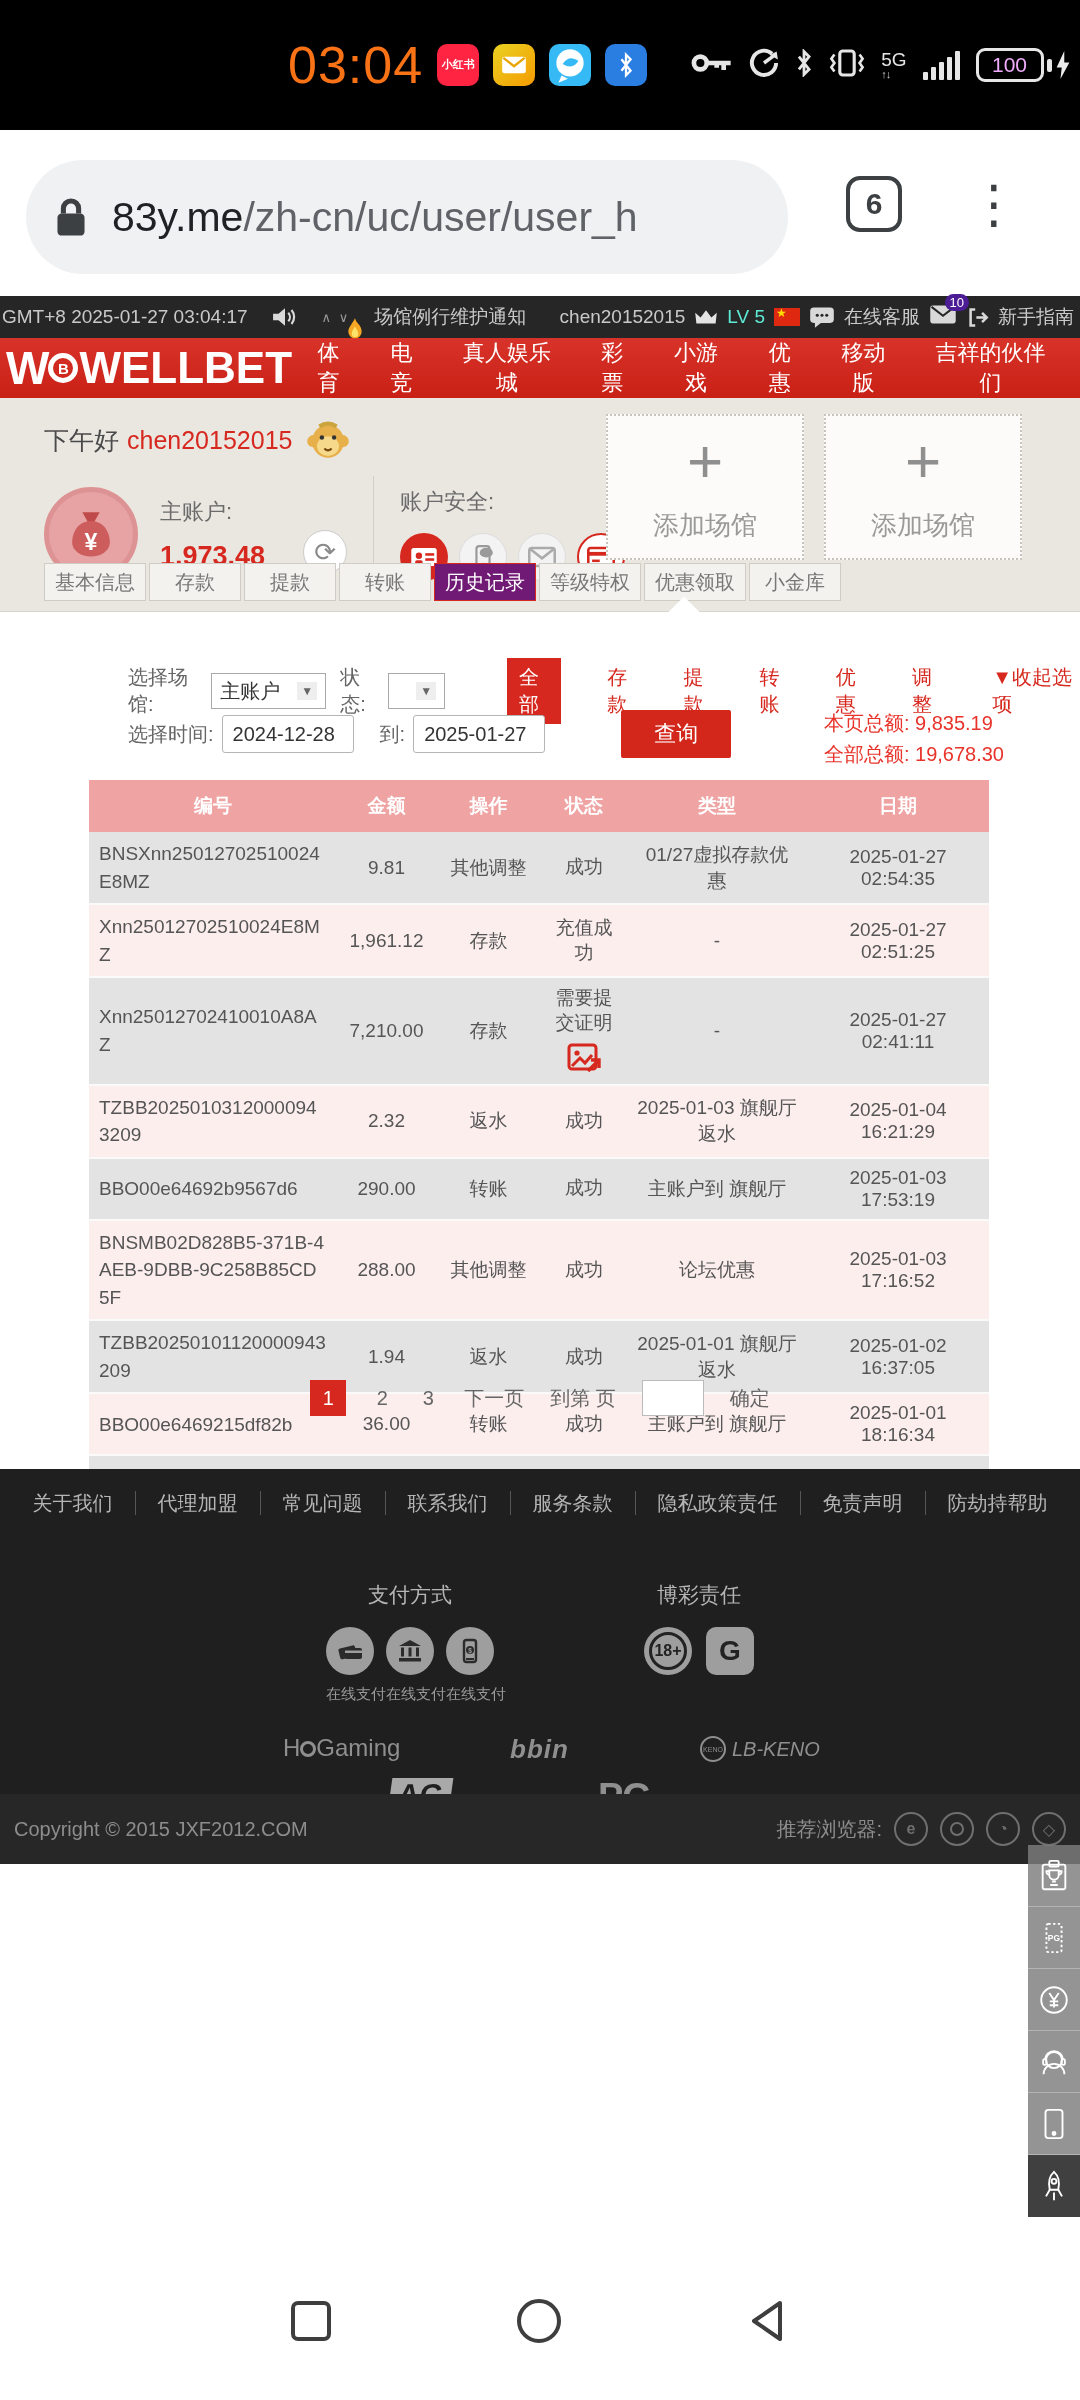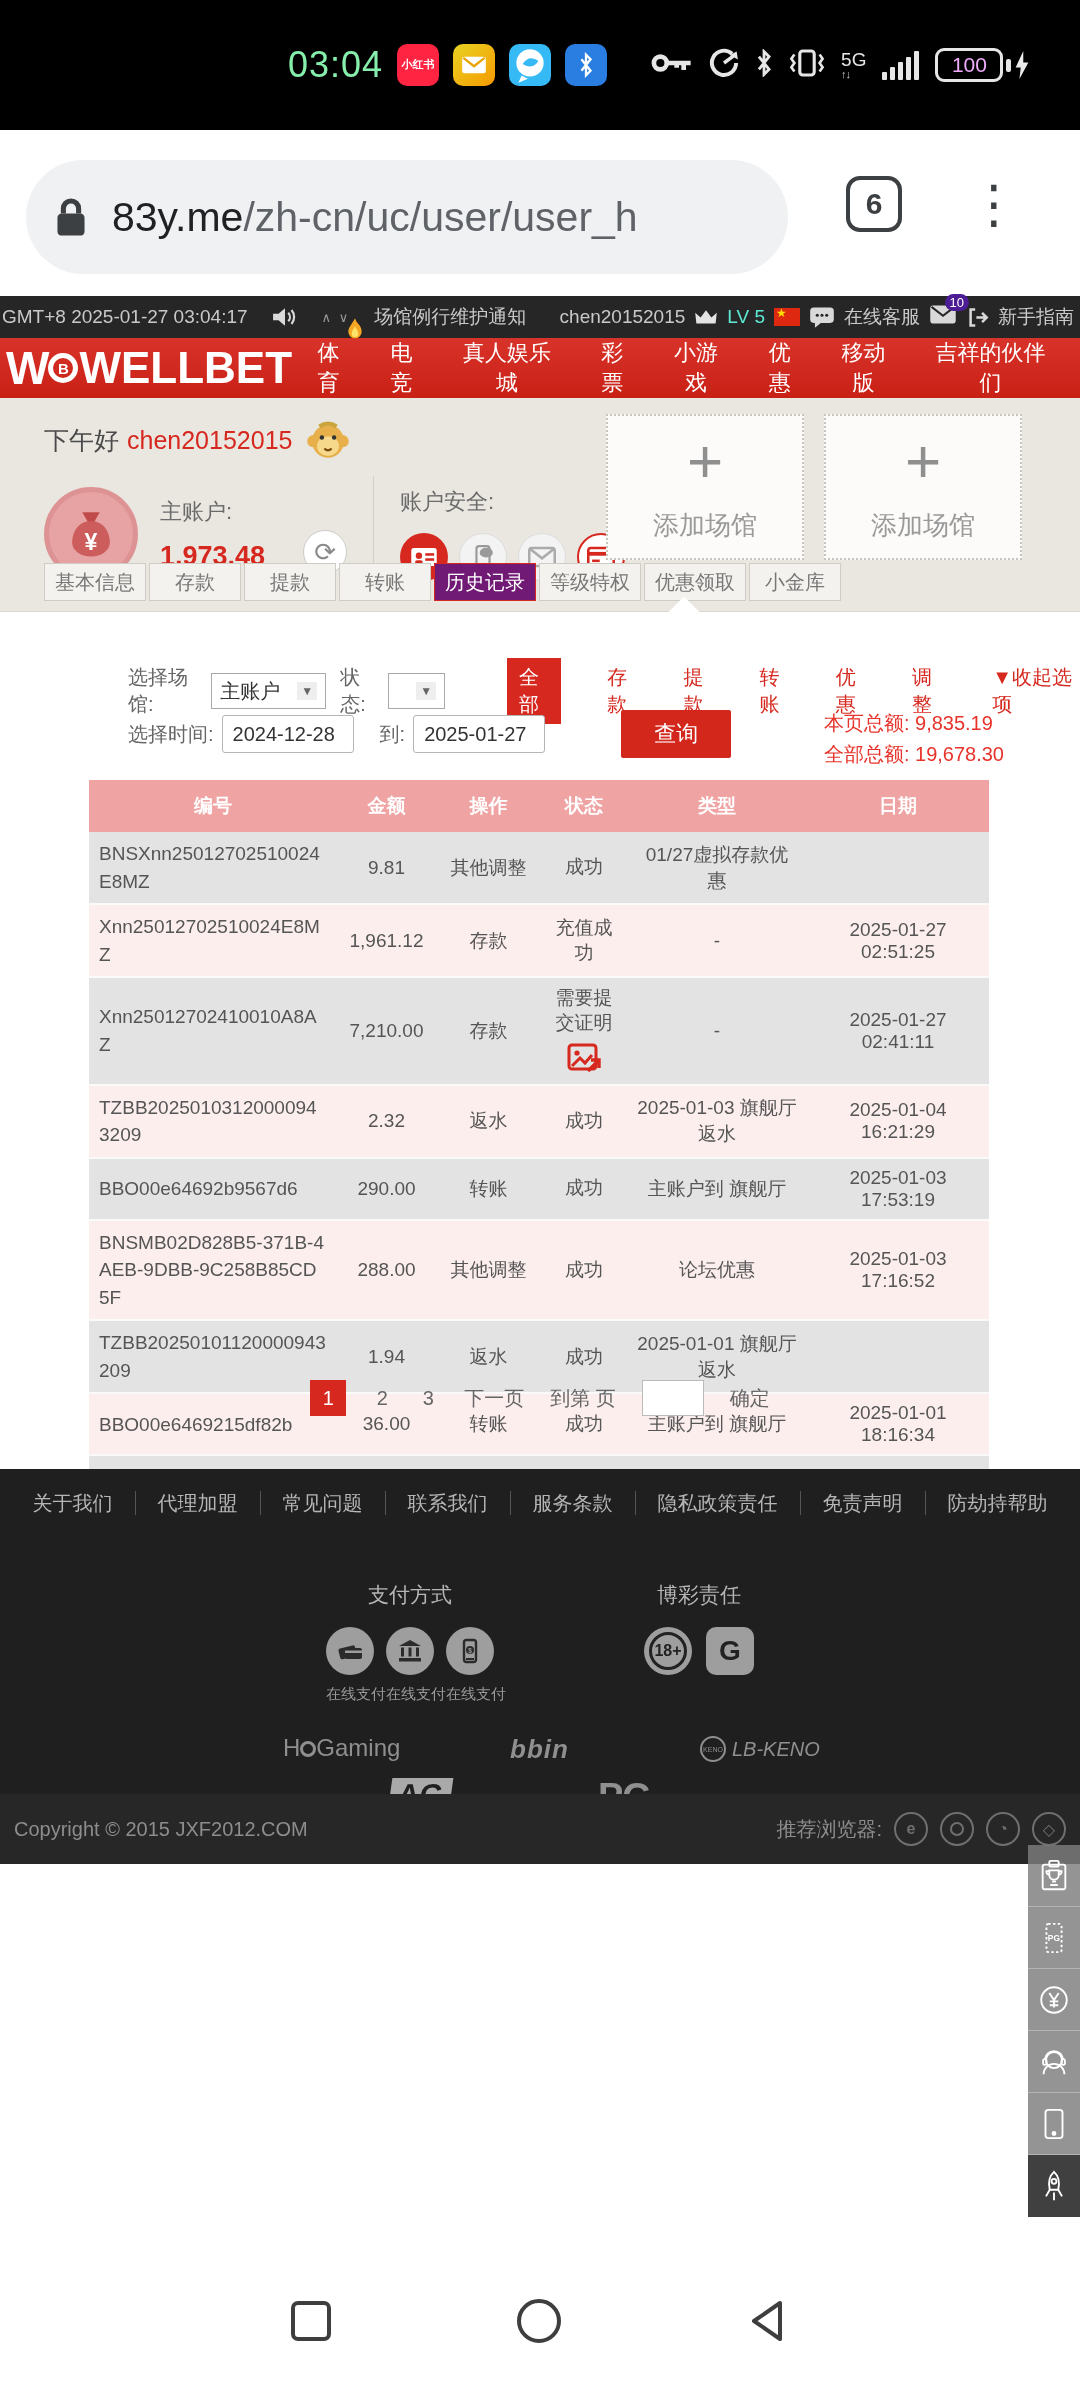--- a/index.html
+++ b/index.html
@@ -2,21 +2,21 @@
 <html><head>
 <meta charset="utf-8">
 <style>
   * { margin:0; padding:0; box-sizing:border-box; }
   html,body { width:1080px; height:2400px; }
   body { font-family:"Liberation Sans","DejaVu Sans",sans-serif; background:#ffffff; position:relative; overflow:hidden; }
 
   
   .status-bar { position:absolute; top:0; left:0; width:1080px; height:130px; background:#000; display:flex; align-items:center; }
   .sb-cluster { display:flex; align-items:center; margin-left:288px; gap:14px; }
-  .sb-time { color:#86efac; font-size:36px; letter-spacing:1px; }
+  .sb-time { color:#f97316; font-size:52px; letter-spacing:1px; }
   .app-ic { width:42px; height:42px; border-radius:10px; display:flex; align-items:center; justify-content:center; overflow:hidden; }
   .app-xhs { background:#fe2442; color:#fff; font-size:11px; font-weight:bold; text-align:center; line-height:1.05; }
   .app-mail { background:linear-gradient(135deg,#e9d222,#f59b02); }
   .app-chat { background:#35baf6; }
   .app-bt { background:#2a7de1; }
   .sb-right { display:flex; align-items:center; gap:16px; margin-left:44px; }
   .sig-bars { display:flex; align-items:flex-end; gap:3px; height:30px; }
   .sig-bars i { display:block; width:5px; background:#e6e6e6; border-radius:1px; }
   .sb-5g { color:#e6e6e6; font-size:19px; line-height:1; text-align:left; }
   .sb-5g small { display:block; font-size:11px; color:#cfcfcf; letter-spacing:-1px; }
@@ -446,20 +446,21 @@
       </div>
     <div>
         <div class="t-row">
           <div class="t-cell c-id"><span>BNSXnn25012702510024E8MZ</span></div>
           <div class="t-cell c-amt"><span>9.81</span></div>
           <div class="t-cell c-op"><span>其他调整</span></div>
           <div class="t-cell c-status">
             <span>成功</span>
           </div>
           <div class="t-cell c-type"><span>01/27虚拟存款优惠</span></div>
+          <div class="t-cell c-date"><span>2025-01-27 02:54:35</span></div>
         </div>
         <div class="t-row">
           <div class="t-cell c-id"><span>Xnn25012702510024E8MZ</span></div>
           <div class="t-cell c-amt"><span>1,961.12</span></div>
           <div class="t-cell c-op"><span>存款</span></div>
           <div class="t-cell c-status">
             <span>充值成功</span>
           </div>
           <div class="t-cell c-type"><span>-</span></div>
           <div class="t-cell c-date"><span>2025-01-27 02:51:25</span></div>
@@ -512,20 +513,21 @@
           <div class="t-cell c-date"><span>2025-01-03 17:16:52</span></div>
         </div>
         <div class="t-row">
           <div class="t-cell c-id"><span>TZBB20250101120000943209</span></div>
           <div class="t-cell c-amt"><span>1.94</span></div>
           <div class="t-cell c-op"><span>返水</span></div>
           <div class="t-cell c-status">
             <span>成功</span>
           </div>
           <div class="t-cell c-type"><span>2025-01-01 旗舰厅返水</span></div>
+          <div class="t-cell c-date"><span>2025-01-02 16:37:05</span></div>
         </div>
         <div class="t-row">
           <div class="t-cell c-id"><span>BBO00e6469215df82b</span></div>
           <div class="t-cell c-amt"><span>36.00</span></div>
           <div class="t-cell c-op"><span>转账</span></div>
           <div class="t-cell c-status">
             <span>成功</span>
           </div>
           <div class="t-cell c-type"><span>主账户到 旗舰厅</span></div>
           <div class="t-cell c-date"><span>2025-01-01 18:16:34</span></div>

